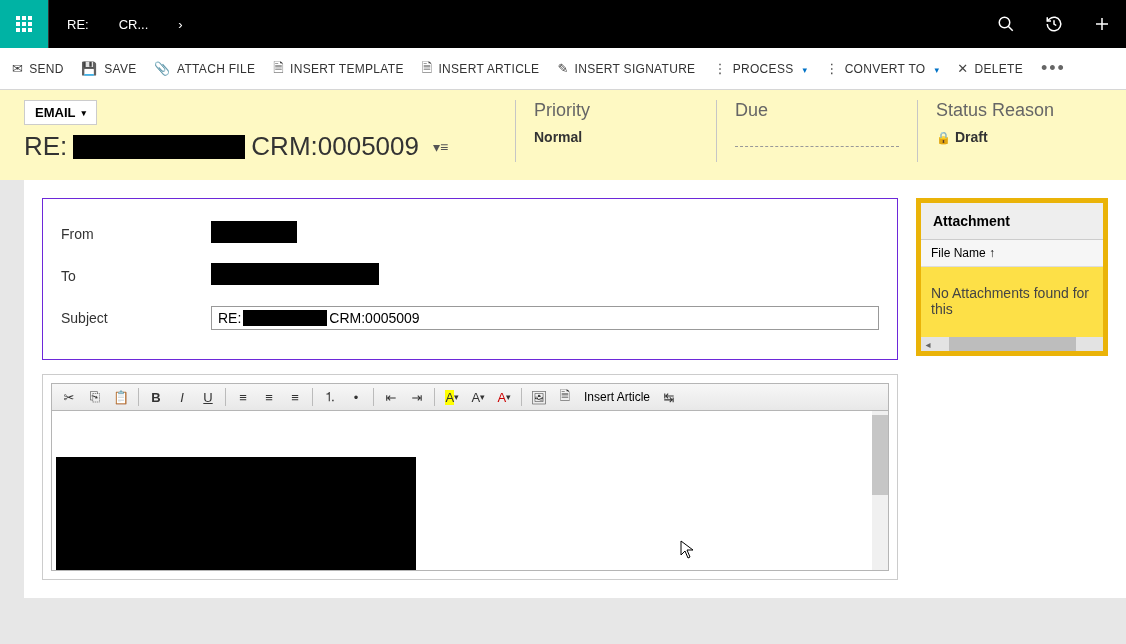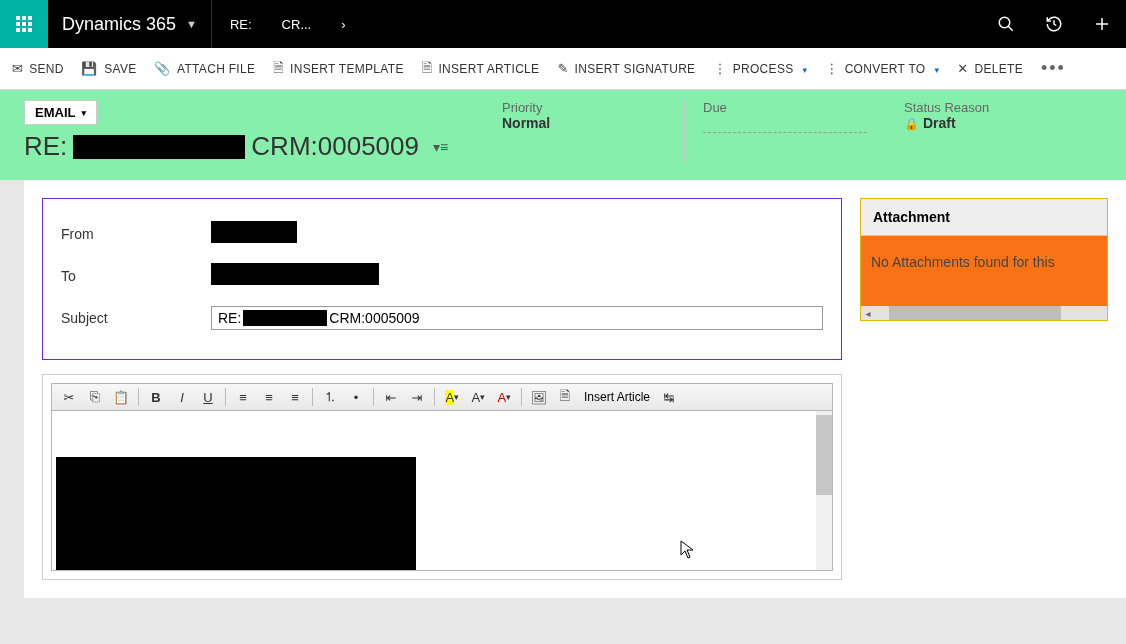--- a/index.html
+++ b/index.html
@@ -17,30 +17,30 @@
   .top-icon { width: 48px; height: 48px; display: flex; align-items: center; justify-content: center; cursor: pointer; font-size: 18px; }
   
   
   .cmdbar { background: #fff; height: 42px; display: flex; align-items: center; padding: 0 12px; gap: 18px; border-bottom: 1px solid #d6d6d6; }
   .cmd { display: flex; align-items: center; gap: 6px; font-size: 12px; color: #333; cursor: pointer; letter-spacing: 0.3px; }
   .cmd .ic { font-size: 13px; color: #444; }
   .cmd .drop::after { content: "▾"; font-size: 9px; color: #0072c6; margin-left: 3px; }
   .cmd-more { font-size: 18px; letter-spacing: 2px; cursor: pointer; color: #666; }
   
   
-  .headerband { background: #86efac; display: flex; padding: 10px 40px 18px 24px; gap: 0; }
+  .headerband { background: #fef9c3; display: flex; padding: 10px 8px 18px 24px; gap: 0; }
   .hb-left { flex: 1; padding-right: 20px; position: relative; }
   .hb-entity { background: #fff; display: inline-flex; align-items: center; gap: 6px; padding: 4px 10px; font-size: 13px; font-weight: 600; border: 1px solid #ccc; cursor: pointer; margin-bottom: 6px; }
   .hb-entity::after { content: "▾"; font-size: 9px; }
   .hb-title { font-size: 26px; font-weight: 300; color: #333; display: flex; align-items: center; gap: 6px; white-space: nowrap; }
   .hb-title .redact { background: #000; display: inline-block; width: 172px; height: 24px; }
   .hb-title .listicon { font-size: 14px; color: #555; margin-left: 8px; }
   .hb-sep { width: 1px; background: #c6c6c6; margin: 0 0; }
   .hb-col { width: 200px; padding: 0 18px; }
-  .hb-label { font-size: 13px; color: #666; }
+  .hb-label { font-size: 18px; color: #666; margin-bottom: 8px; }
   .hb-value { font-size: 14px; color: #333; font-weight: 600; }
   .hb-dash { border-bottom: 1px dashed #999; height: 18px; }
   .hb-lock { font-size: 12px; color: #777; margin-right: 4px; }
   
   
   .content { background: #fff; margin: 0 0 0 24px; padding: 18px; display: flex; gap: 18px; }
   .formcol { flex: 1; }
   .formbox { border: 1px solid #6d28d9; padding: 14px 18px 20px 18px; }
   .frow { display: flex; align-items: center; min-height: 42px; }
   .flabel { width: 150px; font-size: 14px; color: #333; }
@@ -57,21 +57,21 @@
   .etoolbar .sep { width: 1px; height: 18px; background: #bbb; margin: 0 2px; }
   .etoolbar .tb-txt { font-size: 12px; padding: 0 4px; cursor: pointer; }
   .etoolbar .tb small { font-size: 9px; vertical-align: sub; }
   .ebody { position: relative; margin: 0 8px 8px 8px; border: 1px solid #b5b5b5; border-top: none; height: 160px; background: #fff; overflow: hidden; }
   .ebody .scrollbar { position: absolute; right: 0; top: 0; bottom: 0; width: 16px; background: #f0f0f0; }
   .ebody .scrollbar .thumb { background: #c6c6c6; width: 100%; height: 80px; margin-top: 4px; }
   .ebody .redact-block { background: #000; width: 360px; height: 130px; position: absolute; left: 4px; top: 46px; }
   .cursor-arrow { position: absolute; left: 680px; top: 540px; font-size: 16px; pointer-events:none; }
   
   
-  .attach { width: 248px; border: 1px solid #eab308; background: #f97316; align-self: flex-start;}
+  .attach { width: 192px; border: 5px solid #eab308; background: #fde047; align-self: flex-start;}
   .attach-head { background: #eee; padding: 10px 12px; font-size: 14px; font-weight: 600; border-bottom: 1px solid #ccc; }
   .attach-cols { background: #f6f6f6; padding: 6px 10px; font-size: 12px; border-bottom: 1px solid #ddd; }
   .attach-body { padding: 18px 10px; font-size: 14px; color: #444; min-height: 70px; }
   .attach-scroll { background: #e3e3e3; height: 14px; display:flex; align-items:center; }
   .attach-scroll .sbthumb { background:#bdbdbd; height:100%; width:70%; margin-left:14px; }
   .attach-scroll .arr { width:14px; text-align:center; font-size:10px; color:#666; }
 </style>
 </head>
 <body>
 
@@ -82,24 +82,20 @@
         <span></span>
         <span></span>
         <span></span>
         <span></span>
         <span></span>
         <span></span>
         <span></span>
         <span></span>
     </div>
   </div>
-  <div class="brand">
-    <span>Dynamics 365</span>
-    <span class="chev">▼</span>
-  </div>
   <div class="crumb">
     <span>RE:</span>
     <span>CR...</span>
     <span>›</span>
   </div>
   <div class="top-spacer"></div>
   <div class="top-icon">
     <svg width="18" height="18" viewBox="0 0 24 24" fill="none" stroke="#fff" stroke-width="2">
         <circle cx="10" cy="10" r="7"></circle>
         <line x1="21" y1="21" x2="15" y2="15"></line>
@@ -259,20 +255,21 @@
         <div class="redact-block"></div>
         <div class="scrollbar">
             <div class="thumb"></div>
           </div>
       </div>
     </div>
   </div>
 
   <div class="attach">
     <div class="attach-head">Attachment</div>
+    <div class="attach-cols"><span>File Name ↑</span></div>
     <div class="attach-body">No Attachments found for this</div>
     <div class="attach-scroll">
       <span class="arr">◂</span>
       <div class="sbthumb"></div>
     </div>
   </div>
 </div>
 
 <svg class="cursor-arrow" width="16" height="20" viewBox="0 0 16 20">
     <path d="M1 1 L1 15 L5 11 L8 18 L10 17 L7 10 L13 10 Z" fill="#fff" stroke="#000" stroke-width="1"></path>

